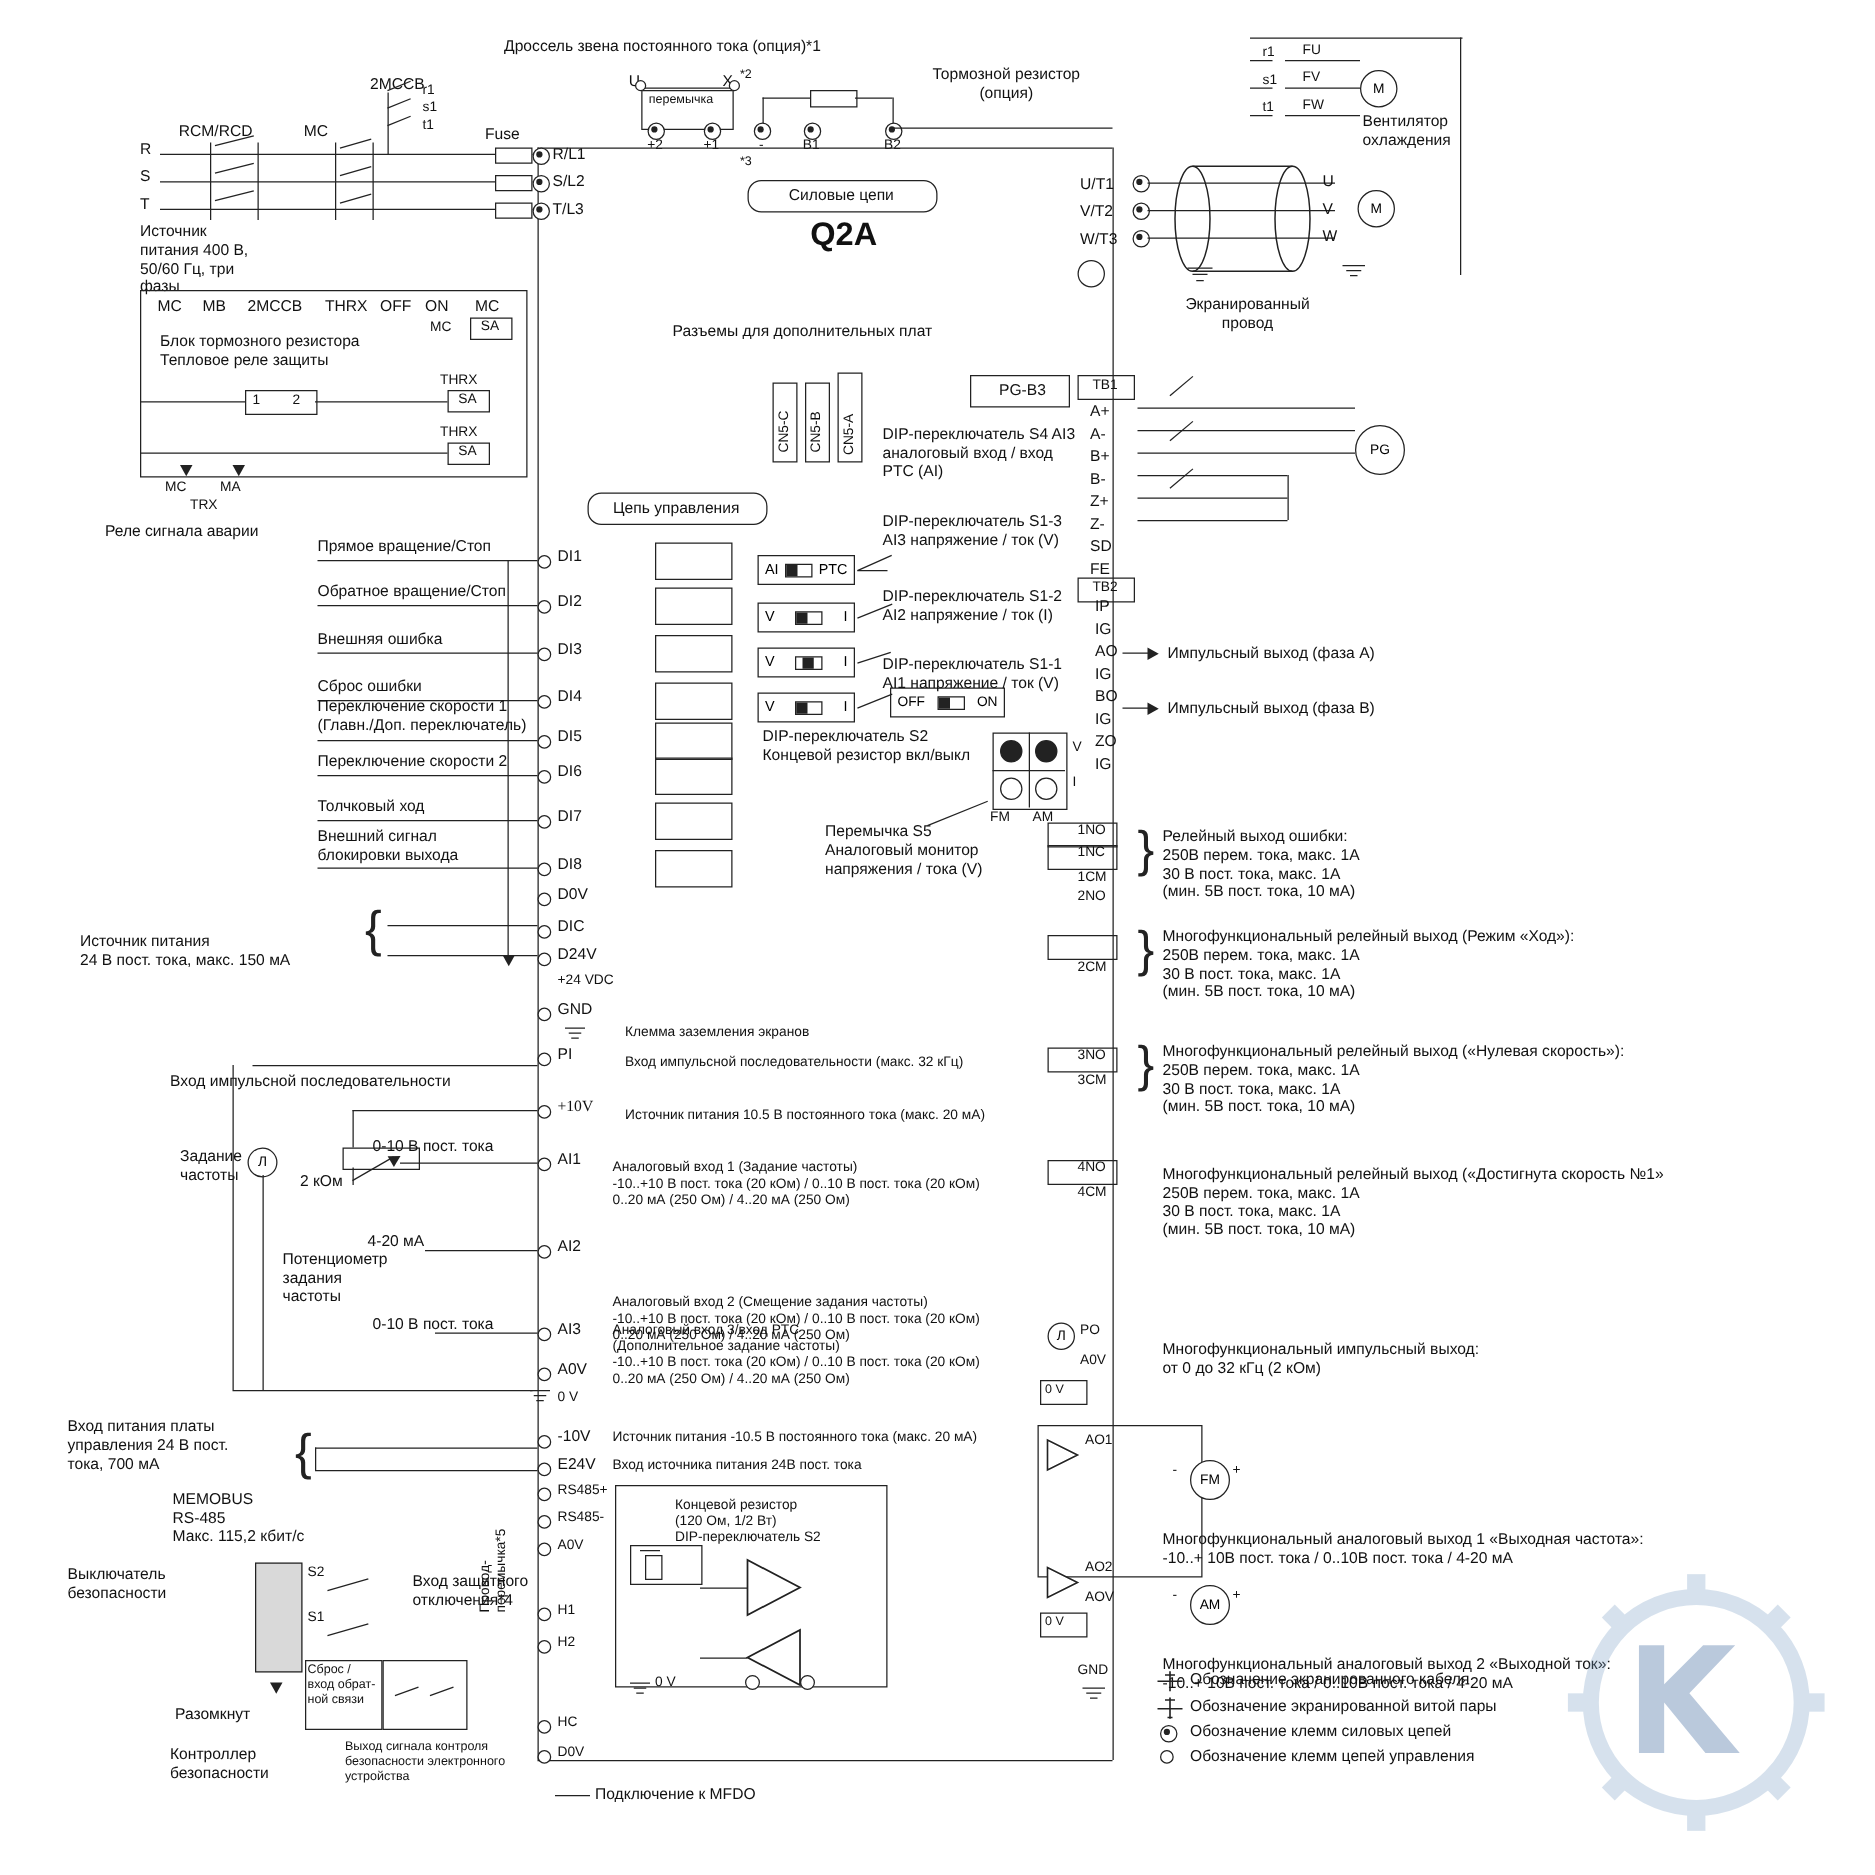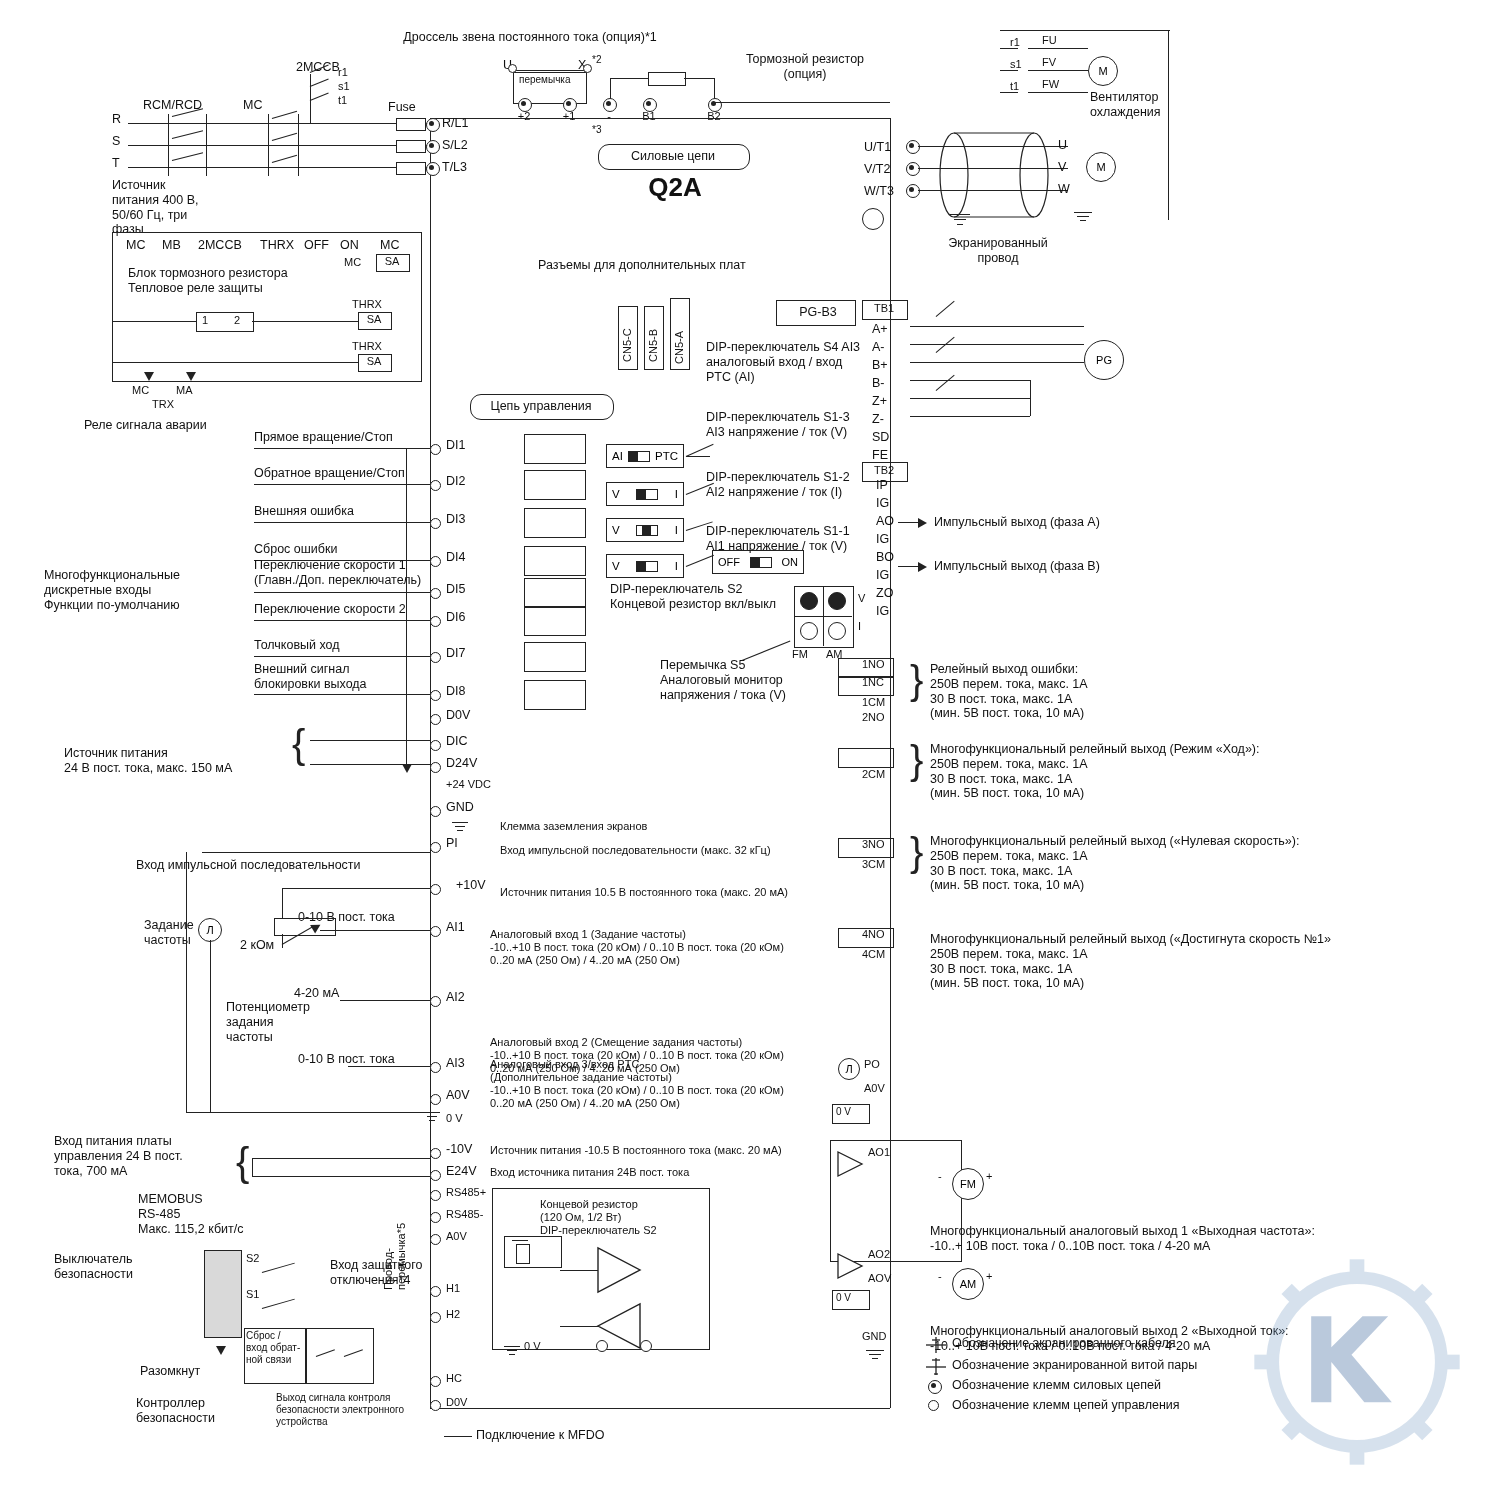--- a/index.html
+++ b/index.html
@@ -281,23 +281,20 @@
   <div class="circ" style="left:828px;top:622px;width:16px;height:16px;"></div>
   <div class="t sm" style="left:858px;top:592px;">V</div>
   <div class="t sm" style="left:858px;top:620px;">I</div>
   <div class="t sm" style="left:792px;top:648px;">FM</div>
   <div class="t sm" style="left:826px;top:648px;">AM</div>
   <div class="t" style="left:660px;top:658px;width:180px;">Перемычка S5
 Аналоговый монитор
 напряжения / тока (V)</div>
   <div class="line" style="left:742px;top:660px;width:52px;height:1.2px;transform:rotate(-22deg);transform-origin:left center;"></div>
 
-  <div class="t" style="left:44px;top:568px;width:210px;">Многофункциональные
-дискретные входы
-Функции по-умолчанию</div>
 
   <div class="t" style="left:254px;top:430px;">Прямое вращение/Стоп</div>
   <div class="line hl" style="left:254px;top:448px;width:176px;"></div>
   <div class="t" style="left:446px;top:438px;">DI1</div>
   <div class="term" style="left:430px;top:444px;"></div>
 
   <div class="t" style="left:254px;top:466px;">Обратное вращение/Стоп</div>
   <div class="line hl" style="left:254px;top:484px;width:176px;"></div>
   <div class="t" style="left:446px;top:474px;">DI2</div>
   <div class="term" style="left:430px;top:480px;"></div>
@@ -369,21 +366,21 @@
     <div class="line hl" style="left:5px;top:8px;width:6px;"></div>
   </div>
 
   <div class="term" style="left:430px;top:842px;"></div>
   <div class="t" style="left:446px;top:836px;">PI</div>
   <div class="t sm" style="left:500px;top:844px;">Вход импульсной последовательности (макс. 32 кГц)</div>
   <div class="t" style="left:136px;top:834px;margin-top:24px;">Вход импульсной последовательности</div>
   <div class="line hl" style="left:202px;top:852px;width:228px;"></div>
 
   <div class="term" style="left:430px;top:884px;"></div>
-  <div class="t" style="left:456px;top:878px;">+10V</div>
+  <div class="t" style="left:446px;top:878px;font-family:Liberation Serif, serif;">+10V</div>
   <div class="t sm" style="left:500px;top:886px;">Источник питания 10.5 В постоянного тока (макс. 20 мА)</div>
 
   <div class="t" style="left:298px;top:910px;">0-10 В пост. тока</div>
   <div class="t" style="left:240px;top:938px;">2 кОм</div>
   <div class="t" style="left:226px;top:1000px;width:90px;">Потенциометр
 задания
 частоты</div>
   <div class="t" style="left:144px;top:918px;width:120px;">Задание
 частоты</div>
 
@@ -558,20 +555,22 @@
   <div class="t" style="left:930px;top:932px;width:410px;">Многофункциональный релейный выход («Достигнута скорость №1»
 250В перем. тока, макс. 1А
 30 В пост. тока, макс. 1А
 (мин. 5В пост. тока, 10 мА)</div>
 
   <div class="circ" style="left:838px;top:1058px;width:20px;height:20px;">Л</div>
   <div class="t sm" style="left:864px;top:1058px;">PO</div>
   <div class="t sm" style="left:864px;top:1082px;">A0V</div>
   <div class="box" style="left:832px;top:1104px;width:36px;height:18px;"></div>
   <div class="t xs" style="left:836px;top:1106px;">0 V</div>
+  <div class="t" style="left:930px;top:1072px;width:330px;">Многофункциональный импульсный выход:
+от 0 до 32 кГц (2 кОм)</div>
 
   <div class="box" style="left:830px;top:1140px;width:130px;height:120px;"></div>
   <svg style="position:absolute;left:836px;top:1150px;" width="30" height="30">
     <polygon points="2,2 2,26 26,14" fill="#fff" stroke="#222" stroke-width="1.3"></polygon>
   </svg>
   <div class="t sm" style="left:868px;top:1146px;">AO1</div>
   <div class="circ" style="left:952px;top:1168px;width:30px;height:30px;">
       <span>FM</span>
     </div>
   <div class="t sm" style="left:938px;top:1170px;">-</div>

